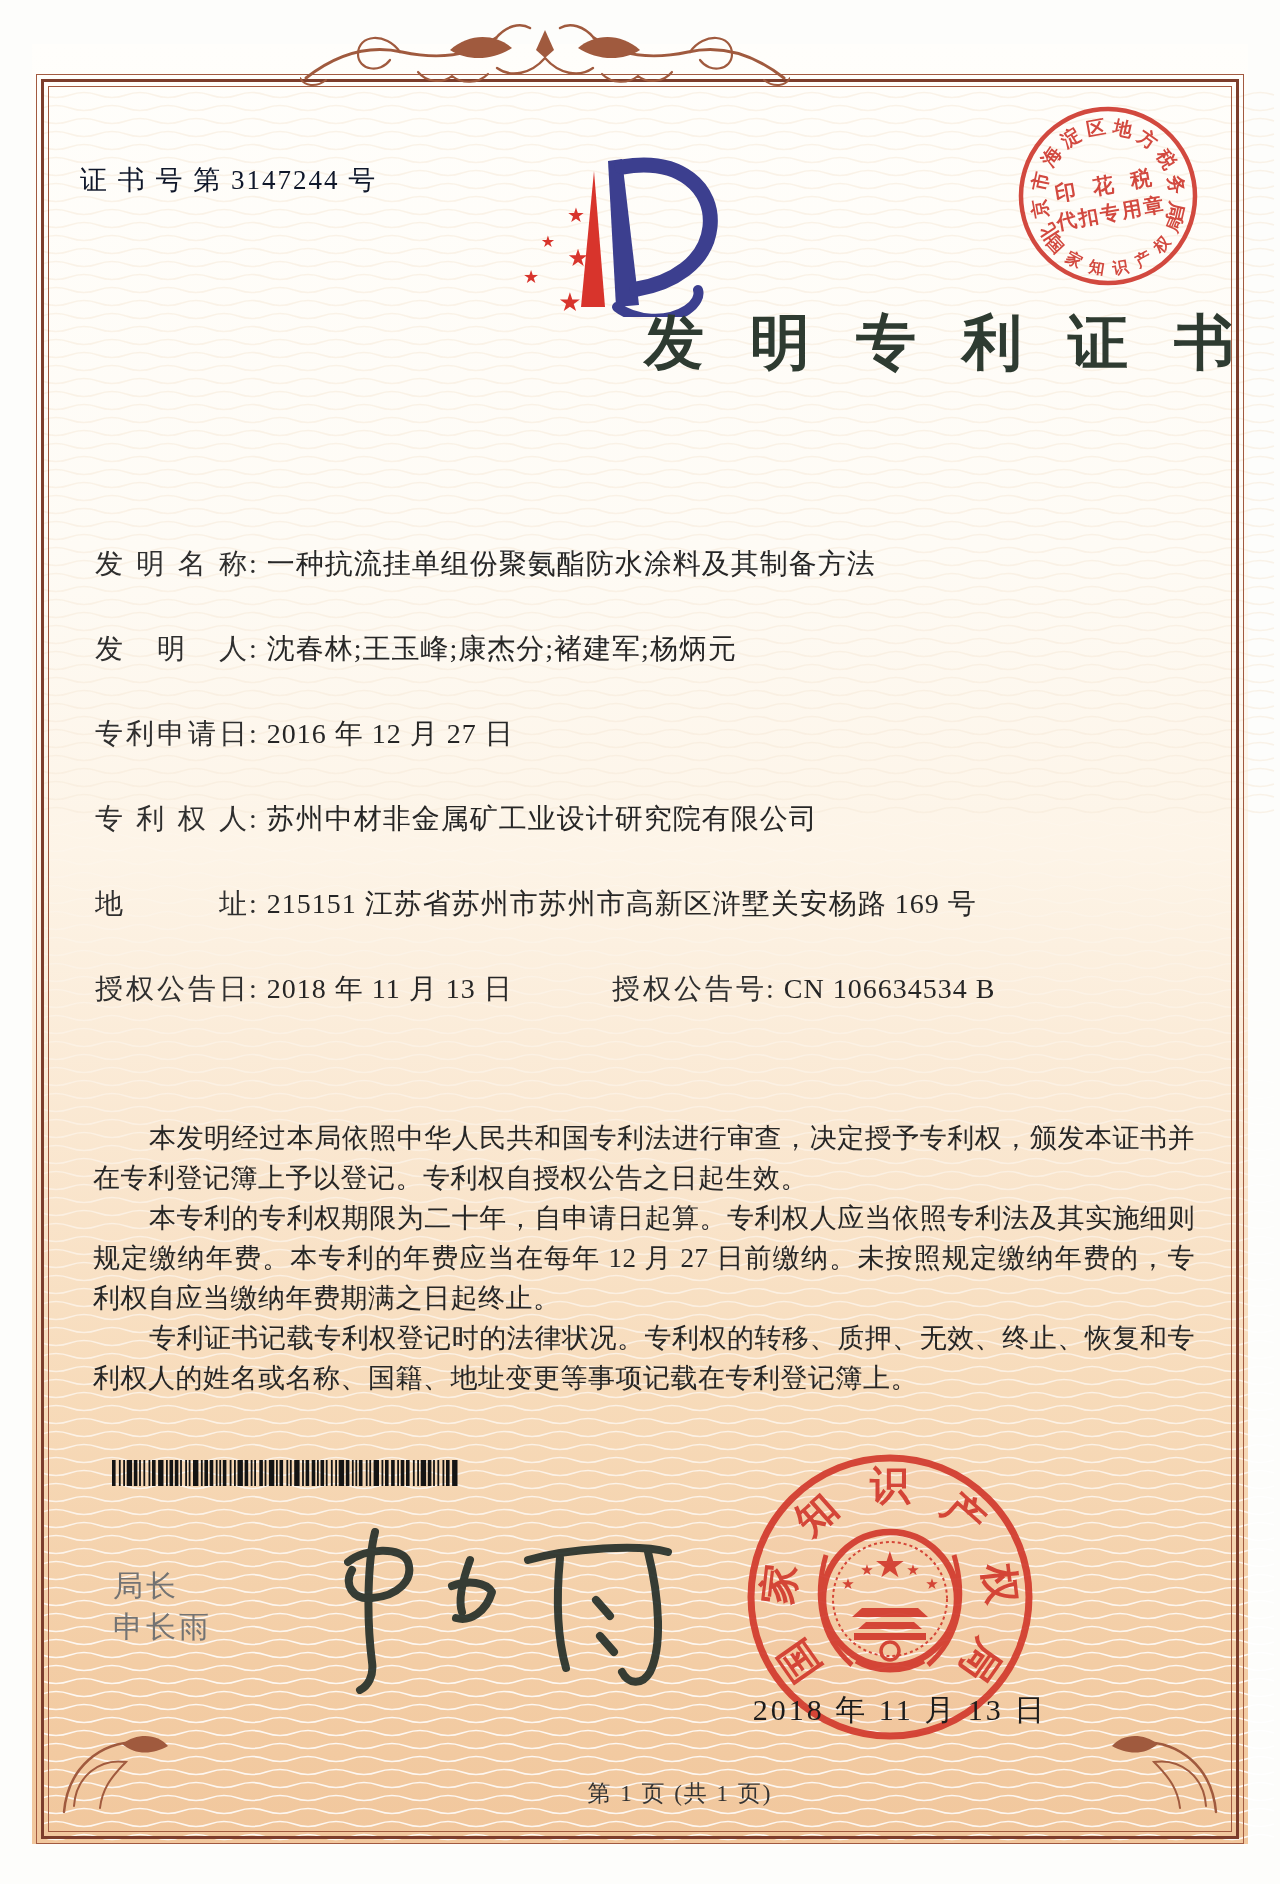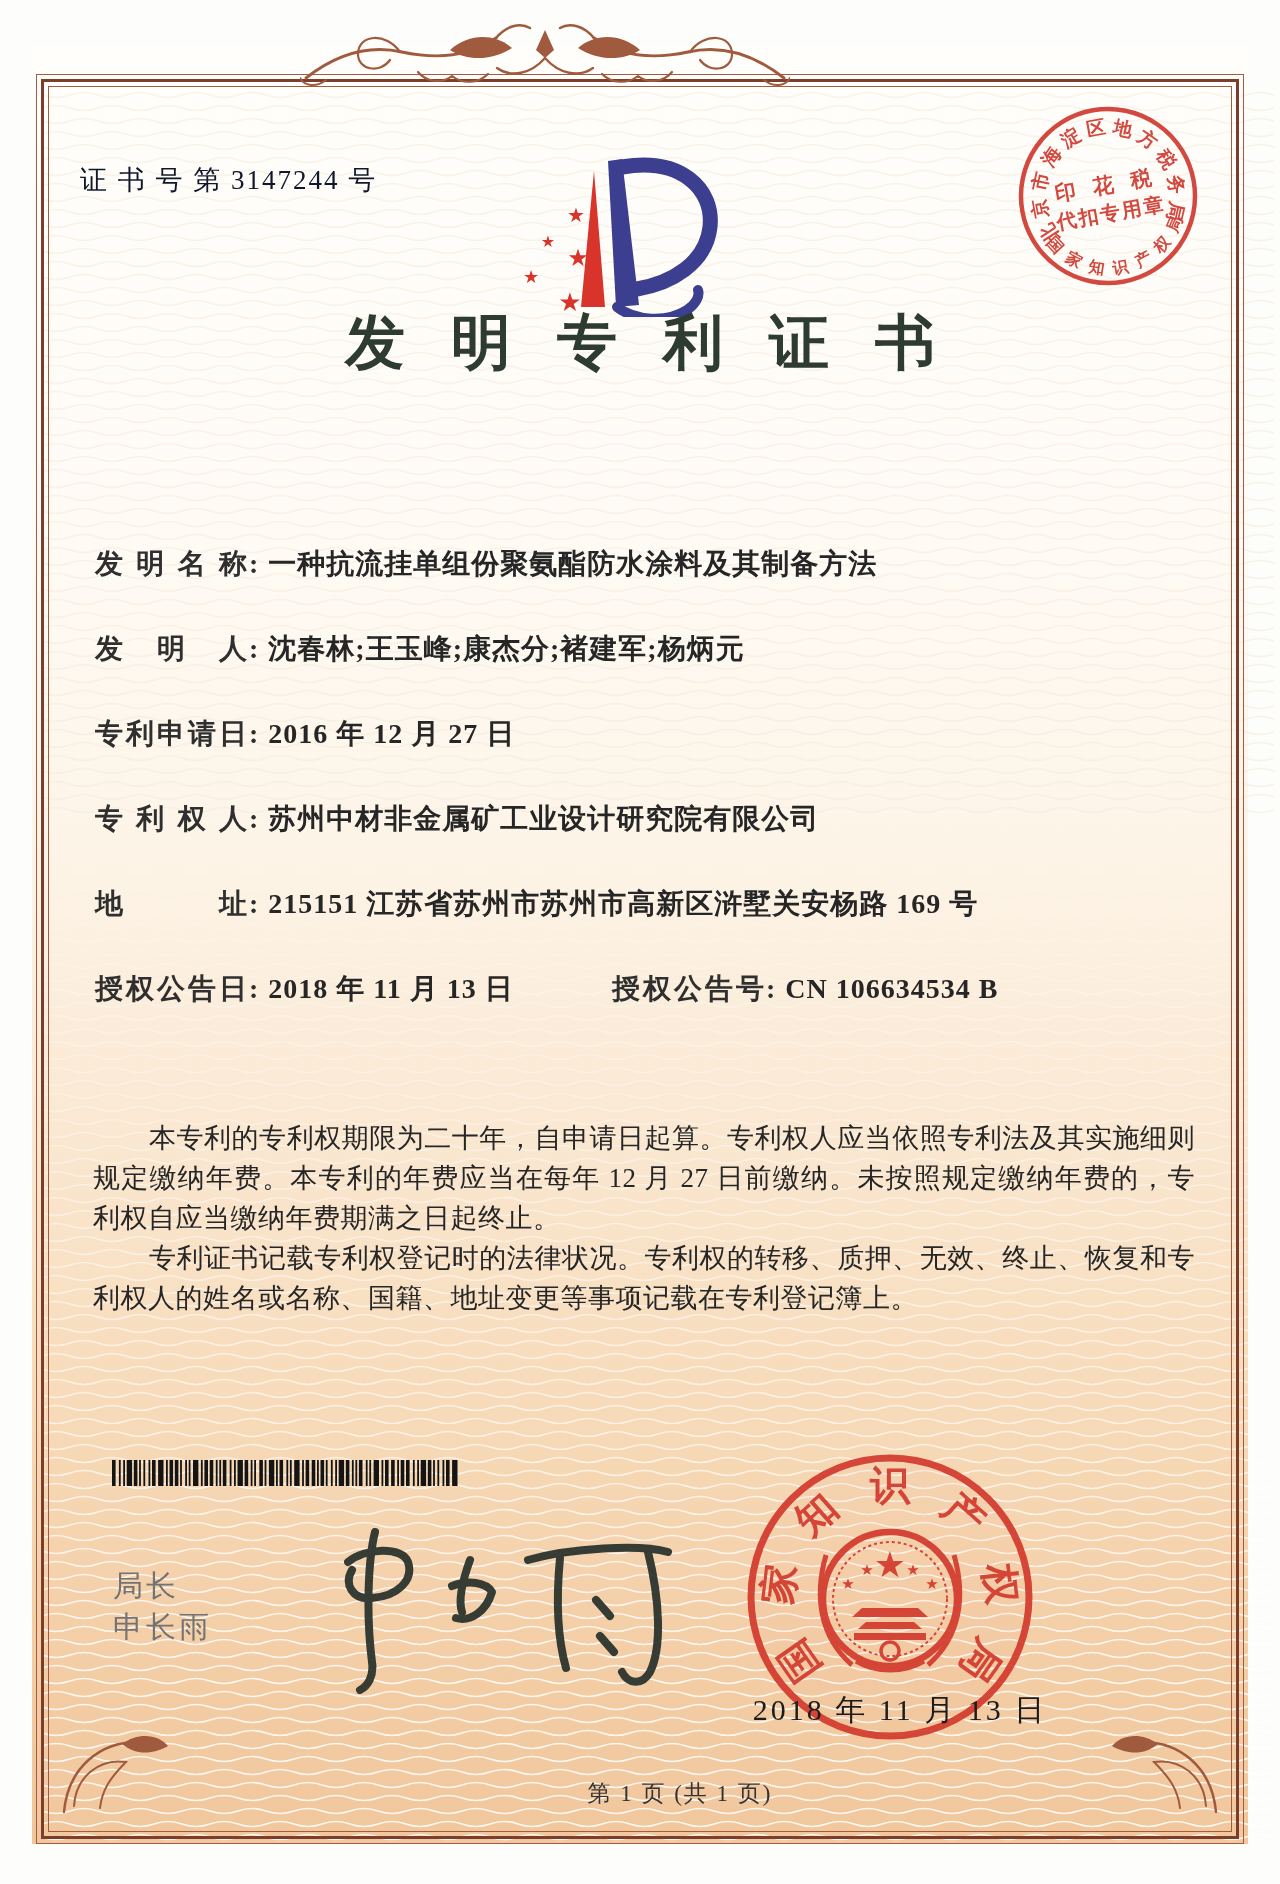--- a/index.html
+++ b/index.html
@@ -6,24 +6,24 @@
   .page{position:relative;width:1280px;height:1884px;overflow:hidden;
         background:#fdfdfb;font-family:"Liberation Serif","DejaVu Serif",serif;color:#2d2d2d;}
   .tint{position:absolute;left:32px;top:44px;width:1216px;height:1800px;
         background:linear-gradient(180deg,#fffefb 0%,#fefbf5 28%,#fdf4e7 45%,
                    #fae8d2 60%,#f7dbba 75%,#f3cda5 90%,#f1c79d 100%);}
   svg.layer{position:absolute;}
   .frame-outer{position:absolute;left:36px;top:74px;right:36px;bottom:40px;border:1.5px solid #a25a40;}
   .frame-main {position:absolute;left:41px;top:79px;right:41px;bottom:45px;border:3.5px solid #7c3d2c;}
   .frame-inner{position:absolute;left:48px;top:86px;right:48px;bottom:52px;border:1px solid #a25a40;}
   .cert-no{position:absolute;left:80px;top:162px;font-size:27px;letter-spacing:2px;color:#0f172a;}
-  .title{position:absolute;left:0;top:303px;width:100%;text-align:center;font-size:60px;font-weight:700;
+  .title{position:absolute;left:0;top:303px;width:100%;text-align:right;font-size:60px;font-weight:700;
          color:#2e3b31;letter-spacing:46px;text-indent:46px;}
   .fields{position:absolute;left:95px;top:545px;width:1100px;font-size:28px;}
-  .field-row{height:38px;margin-bottom:47px;white-space:nowrap;position:relative;font-weight:bold;}
+  .field-row{height:38px;margin-bottom:47px;white-space:nowrap;position:relative;}
   .flabel{display:inline-block;width:152px;text-align:justify;text-align-last:justify;color:#2f2f2f;}
   .fcolon{display:inline-block;margin:0 10px 0 2px;}
   .fvalue{letter-spacing:1px;color:#262626;}
   .pair2{position:absolute;left:517px;top:0;}
   .paras{position:absolute;left:93px;top:1118px;width:1102px;font-size:27px;line-height:40px;
          text-align:justify;color:#262626;}
   .paras p{margin:0;text-indent:56px;letter-spacing:0.5px;}
   .signer{position:absolute;left:113px;top:1566px;font-size:30px;color:#737373;letter-spacing:3px;}
   .signer .name{display:block;}
   .seal-date{position:absolute;left:700px;top:1690px;width:400px;text-align:center;
@@ -268,20 +268,21 @@
     <div class="field-row">
       <span class="flabel">地址</span><span class="fcolon">:</span><span class="fvalue">215151 江苏省苏州市苏州市高新区浒墅关安杨路 169 号</span>
     </div>
     <div class="field-row">
       <span><span class="flabel">授权公告日</span><span class="fcolon">:</span><span class="fvalue">2018 年 11 月 13 日</span></span>
       <span class="pair2"><span class="flabel">授权公告号</span><span class="fcolon">:</span><span class="fvalue">CN 106634534 B</span></span>
     </div>
   </div>
 
   <div class="paras z3">
+    <p>本发明经过本局依照中华人民共和国专利法进行审查，决定授予专利权，颁发本证书并在专利登记簿上予以登记。专利权自授权公告之日起生效。</p>
     <p>本专利的专利权期限为二十年，自申请日起算。专利权人应当依照专利法及其实施细则规定缴纳年费。本专利的年费应当在每年 12 月 27 日前缴纳。未按照规定缴纳年费的，专利权自应当缴纳年费期满之日起终止。</p>
     <p>专利证书记载专利权登记时的法律状况。专利权的转移、质押、无效、终止、恢复和专利权人的姓名或名称、国籍、地址变更等事项记载在专利登记簿上。</p>
   </div>
 
   <svg id="barcode" class="layer z3" style="left:112px;top:1460px" width="352" height="26">
       <rect x="0.0" y="0" width="3.6" height="26" fill="#141414"></rect>
       <rect x="6.9" y="0" width="1.8" height="26" fill="#141414"></rect>
       <rect x="11.2" y="0" width="1.8" height="26" fill="#141414"></rect>
       <rect x="14.7" y="0" width="5.4" height="26" fill="#141414"></rect>
       <rect x="21.8" y="0" width="3.6" height="26" fill="#141414"></rect>

